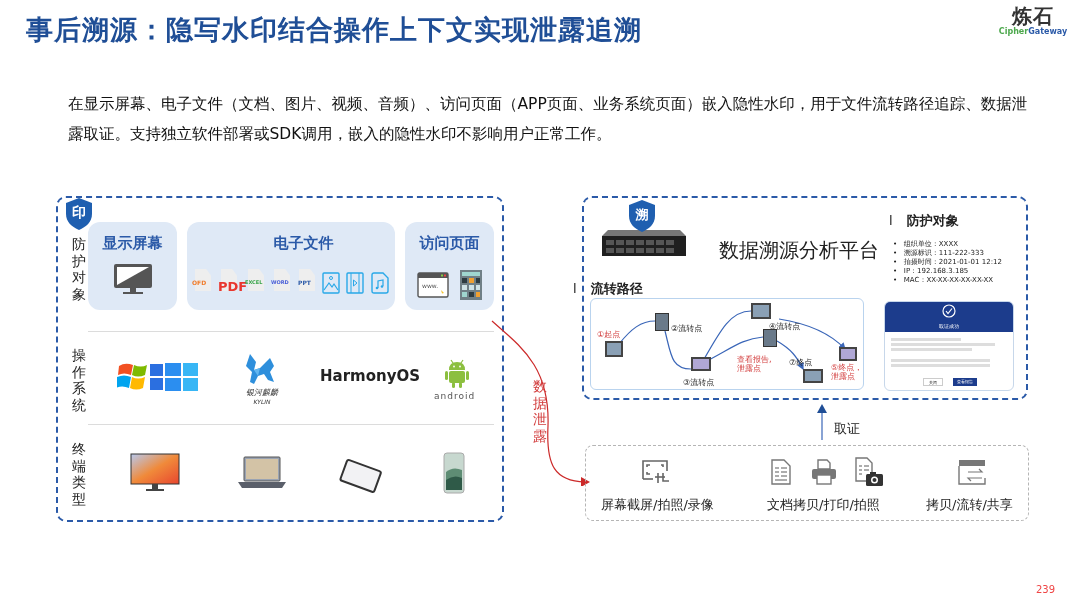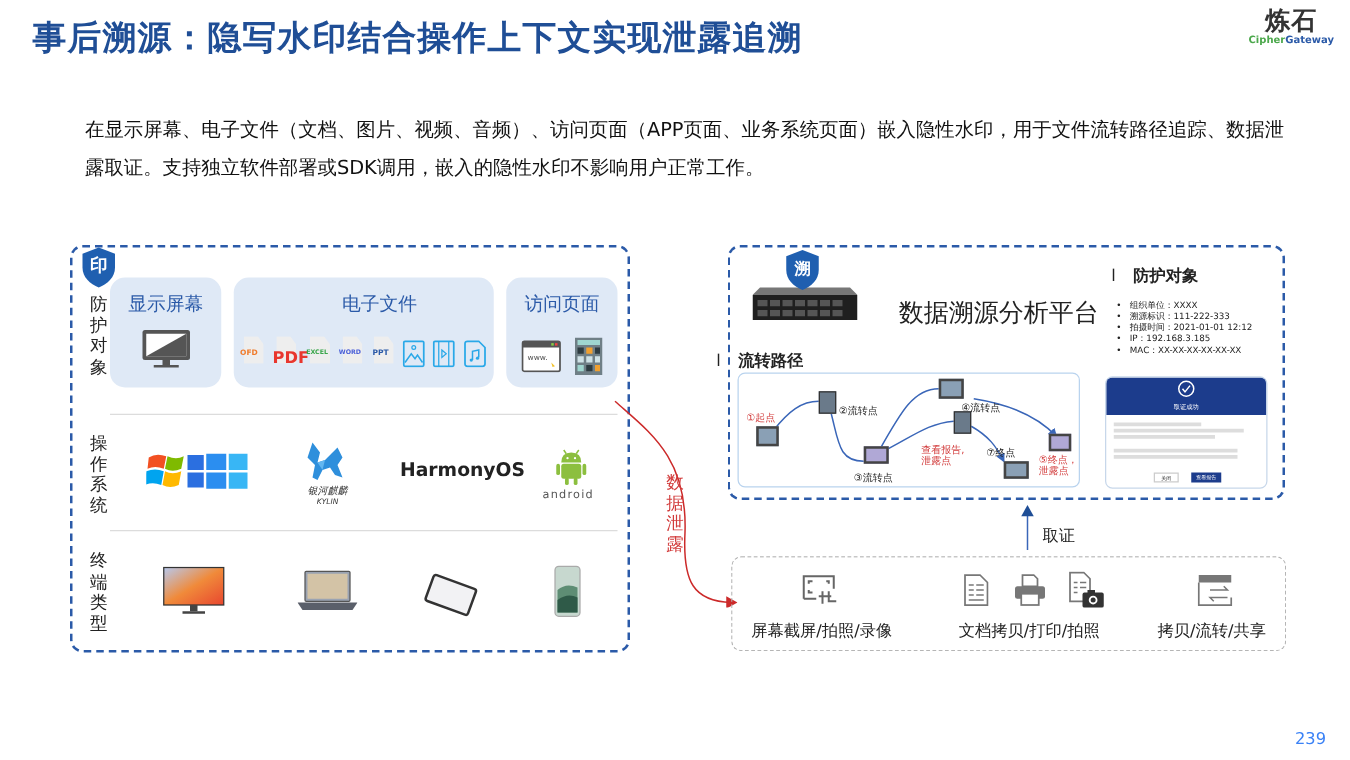--- a/index.html
+++ b/index.html
@@ -9,21 +9,21 @@
   .logo { right: 12px; top: 5px; text-align: center; width: 70px; }
   .logo .cn { font-size: 20px; color: #333; font-weight: bold; letter-spacing: 1px; line-height: 22px; }
   .logo .en { font-size: 8px; font-weight: bold; line-height: 9px; }
   .logo .en .c1 { color: #4ca84c; } .logo .en .c2 { color: #2b5aa8; }
   .intro { left: 68px; top: 89px; width: 960px; font-size: 15.5px; line-height: 30px; color: #111; }
   .intro b { font-weight: normal; }
   .dash-box { border: 2px dashed #2b5aa8; border-radius: 10px; }
   .grey-dash { border: 1.5px dashed #b5b5b5; border-radius: 8px; }
   .vlabel { font-size: 14px; line-height: 16.5px; width: 16px; text-align: center; color: #222; }
   .card { background: #dfe9f6; border-radius: 12px; }
-  .card-title { font-size: 15px; font-weight: normal; color: #2b5aa8; text-align: center; }
+  .card-title { font-size: 15px; font-weight: bold; color: #2b5aa8; text-align: center; }
   .shield { width: 30px; height: 34px; }
   .divider { height: 1px; background: #dcdcdc; }
   .doc { width: 20px; height: 26px; position: absolute; }
   .doc .pg { position: absolute; left: 2px; top: 0; width: 16px; height: 22px; background: #eeeeee; clip-path: polygon(0 0, 70% 0, 100% 30%, 100% 100%, 0 100%); }
   .doc .tag { position: absolute; left: -1px; top: 10px; font-size: 6px; font-weight: bold; }
   .node-label { font-size: 8px; }
   .red { color: #d23b3b; }
   .small { font-size: 7px; line-height: 9px; color: #222; }
   .bottom-label { font-size: 13px; color: #222; }
 </style>
@@ -360,13 +360,13 @@
   <g fill="none" stroke="#777" stroke-width="1.2">
     <path d="M10 13 H24 L21 10"></path>
       <path d="M24 19 H10 L13 22"></path>
   </g>
 </svg>
 
 <div class="abs bottom-label" style="left:601px; top:496px;">屏幕截屏/拍照/录像</div>
 <div class="abs bottom-label" style="left:767px; top:496px;">文档拷贝/打印/拍照</div>
 <div class="abs bottom-label" style="left:926px; top:496px;">拷贝/流转/共享</div>
 
-<div class="abs" style="left:1036px; top:584px; font-size:13px; color:#3b82f6;">239</div>
+<div class="abs" style="left:1036px; top:584px; font-size:10px; color:#ef4444;">239</div>
 
 </body></html>

